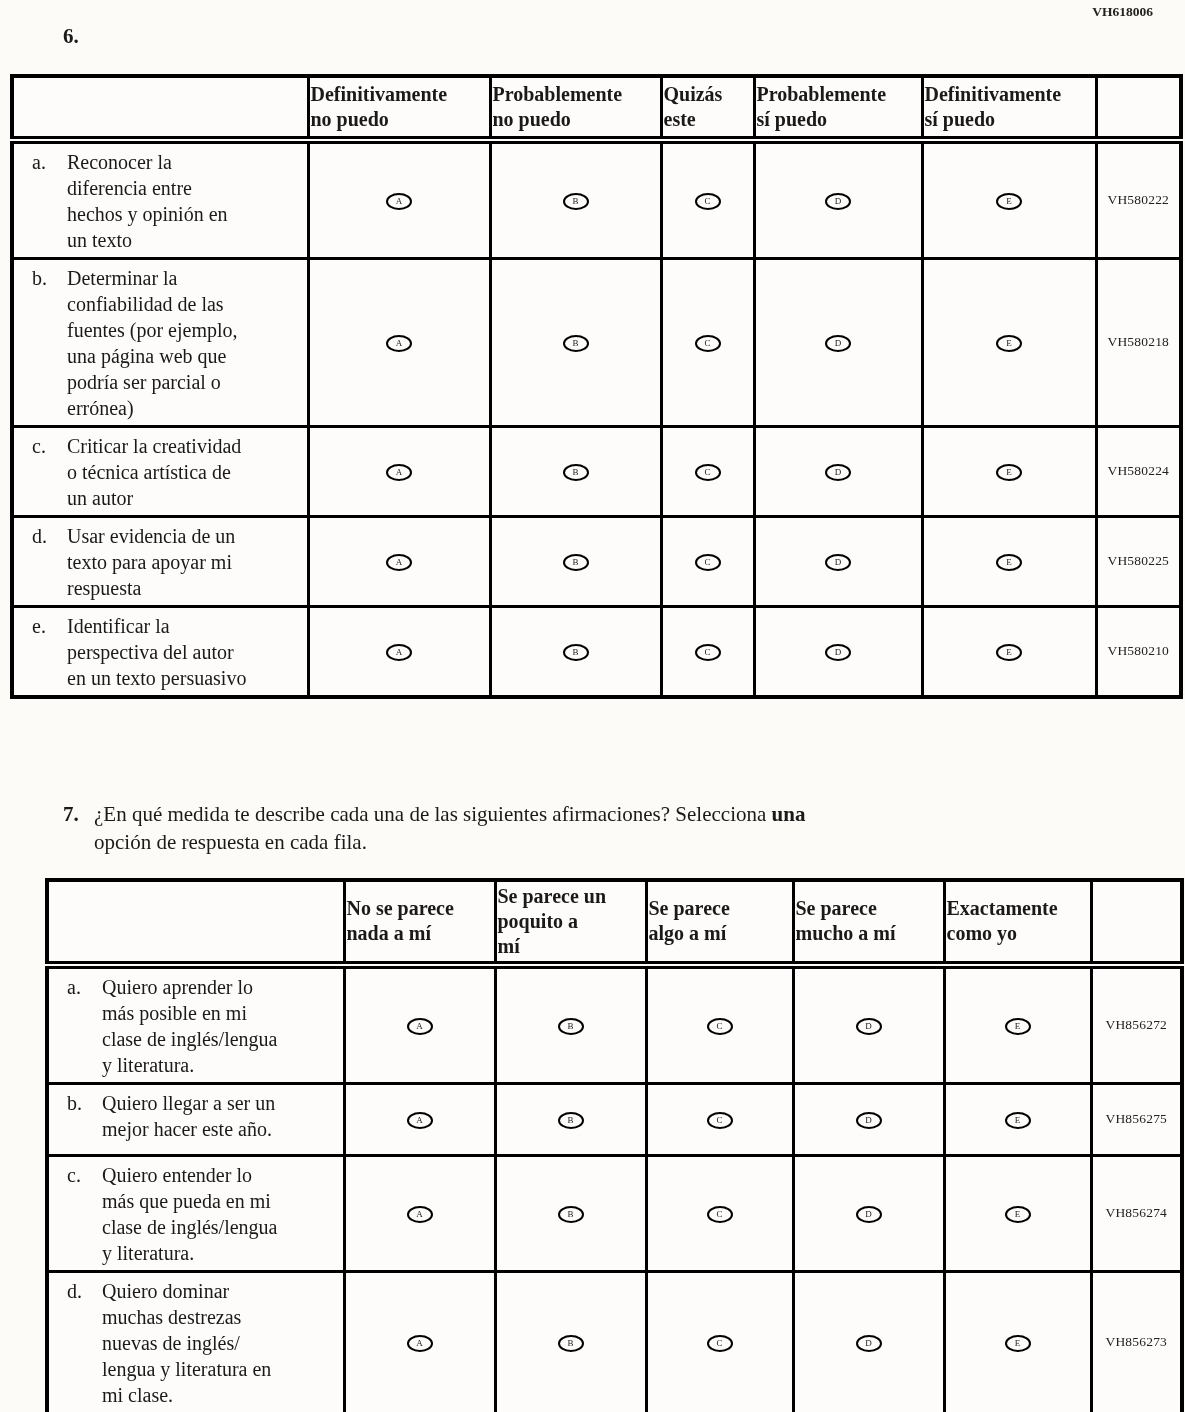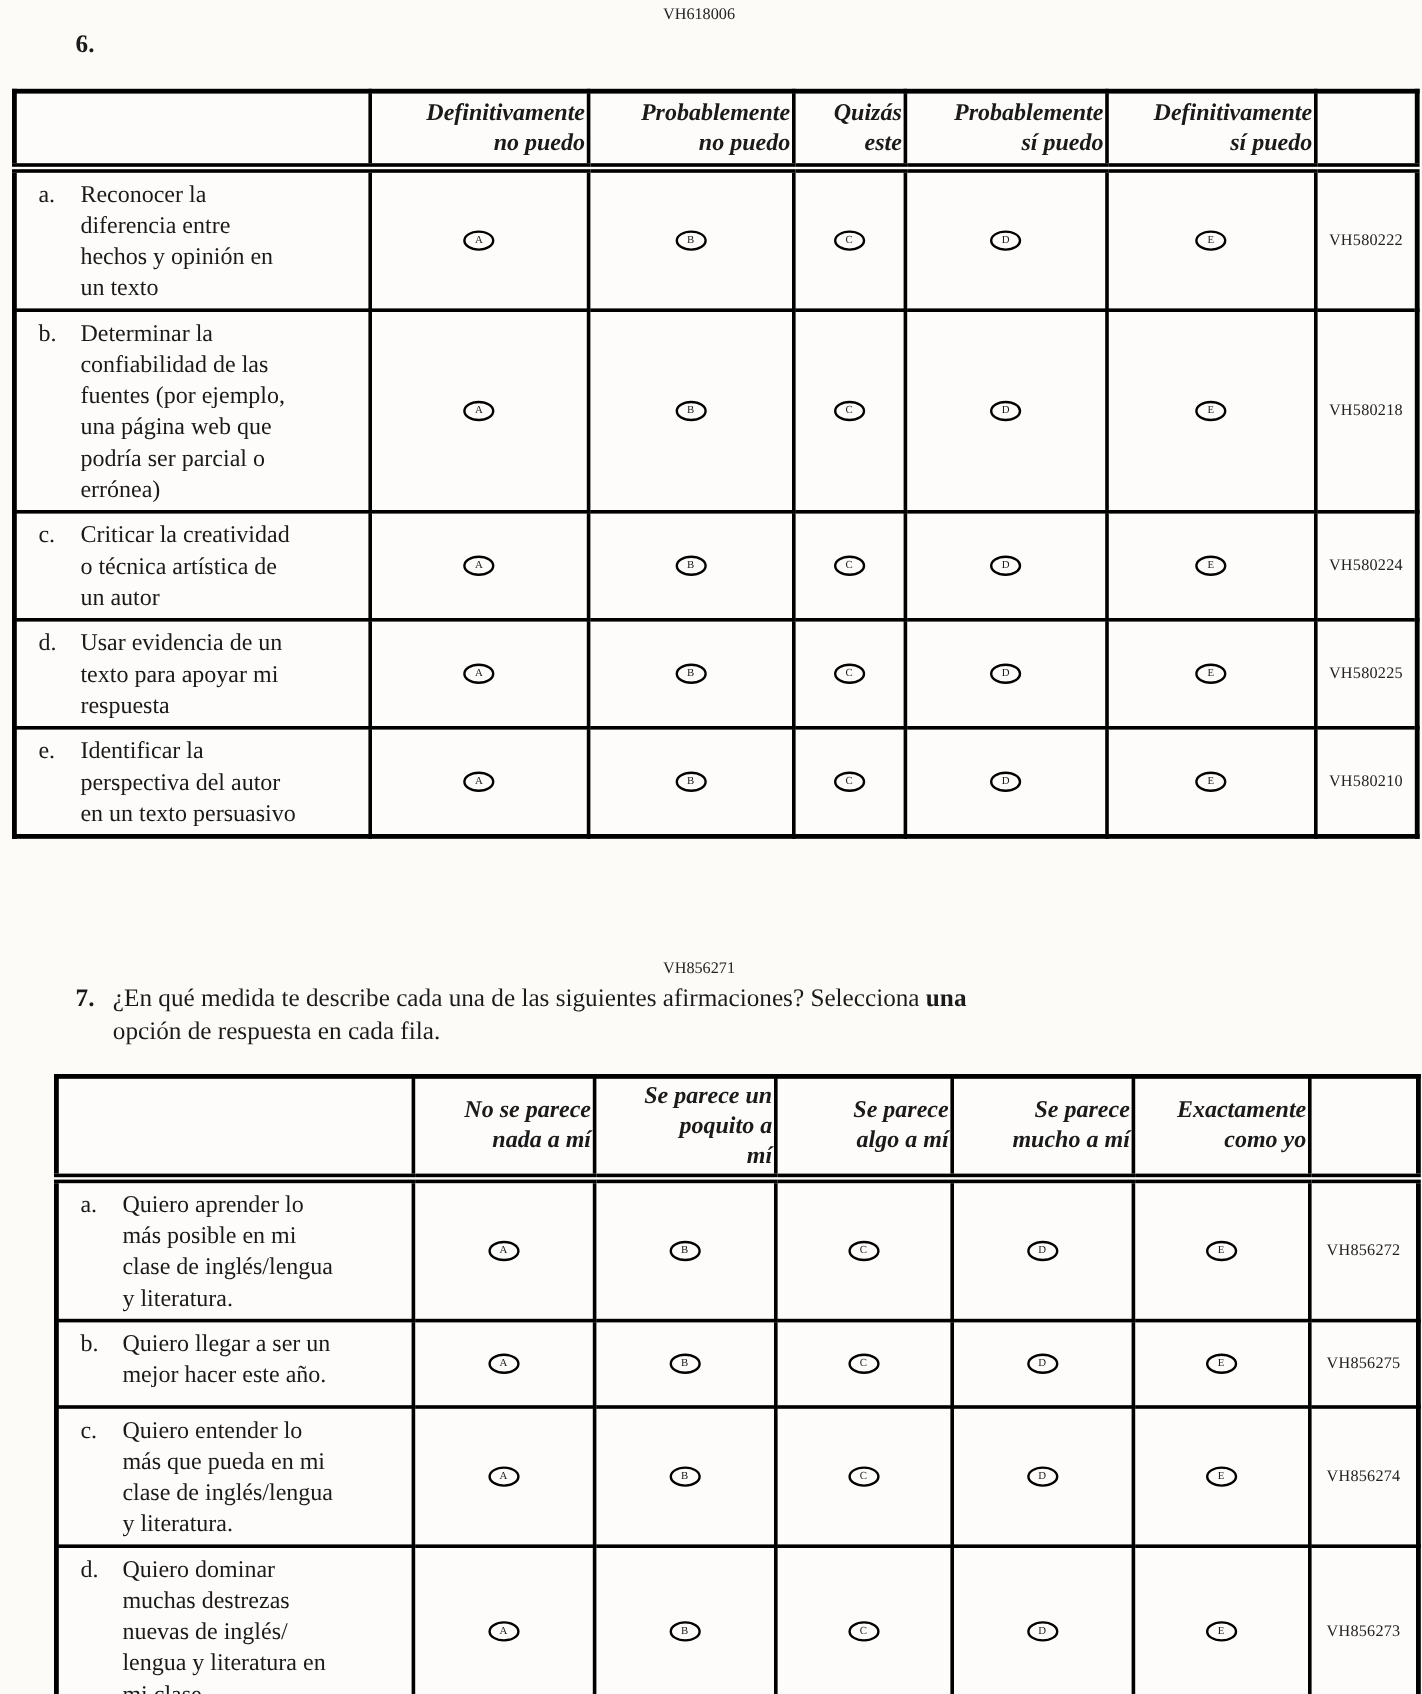--- a/index.html
+++ b/index.html
@@ -3,39 +3,38 @@
 <meta charset="utf-8">
 <style>
   html,body{margin:0;padding:0;background:#fff;}
   .page{
     width:1185px;height:1412px;position:relative;overflow:hidden;
     background:#fcfbf8;color:#1a1a1a;
     font-family:"Liberation Serif","DejaVu Serif",serif;
   }
   .question{display:block;}
   .q-code{
-    font-size:13.5px;text-align:center;padding-right:20px;height:17px;
-    line-height:15px;color:#222;
+    font-size:13.5px;text-align:right;padding-right:32px;height:17px;
+    line-height:15px;color:#222;font-weight:bold;
   }
   .prompt{display:flex;margin-top:2px;font-size:21px;line-height:1.33;}
   .qnum{font-weight:bold;width:31px;flex:none;}
   .qtext{max-width:1060px;}
   .qtext .pb,.qtext .pa{white-space:pre-line;}
   .qtext b{font-weight:bold;}
   table.qtable{
     border-collapse:collapse;table-layout:fixed;background:#fdfcfa;
     border:4px solid #000;
   }
   .qtable th,.qtable td{border:3px solid #000;padding:0;box-sizing:border-box;}
   .qtable thead th{
     border-bottom:8px double #000;
     font-weight:bold;font-size:20px;line-height:1.25;
-    text-align:right;vertical-align:middle;white-space:pre-line;
+    text-align:left;vertical-align:middle;white-space:pre-line;
     padding:2px 1px;
-    font-style:italic;
   }
   .label-cell{vertical-align:top;font-size:20px;line-height:1.3;}
   .label-wrap{display:flex;padding:5px 6px 4px 18px;}
   .row-letter{flex:none;width:35px;}
   .row-text{white-space:pre-line;}
   .opt-cell{text-align:center;vertical-align:middle;}
   .bubble{
     display:inline-flex;width:22px;height:13px;border:2px solid #000;
     border-radius:50%;align-items:center;justify-content:center;
     background:transparent;vertical-align:middle;
@@ -216,21 +215,20 @@
               </span></td>
             <td class="opt-cell"><span class="bubble">
                 <span class="bl">E</span>
               </span></td>
             <td class="code-cell">VH580210</td>
           </tr>
         </tbody>
     </table>
   </section>
     <section class="question" style="padding-top: 100px;">
-    <div class="q-code">VH856271</div>
     <div class="prompt" style="margin-left: 63px;">
       <span class="qnum">7.</span>
       <span class="qtext"><span class="pb">¿En qué medida te describe cada una de las siguientes afirmaciones? Selecciona </span><b class="pbold">una</b><span class="pa">
 opción de respuesta en cada fila.</span></span>
     </div>
     <table class="qtable" style="margin-left: 45px; margin-top: 21px; width: 1135px;">
       <colgroup>
           <col style="width: 297px;">
           <col style="width: 151px;">
           <col style="width: 151px;">

